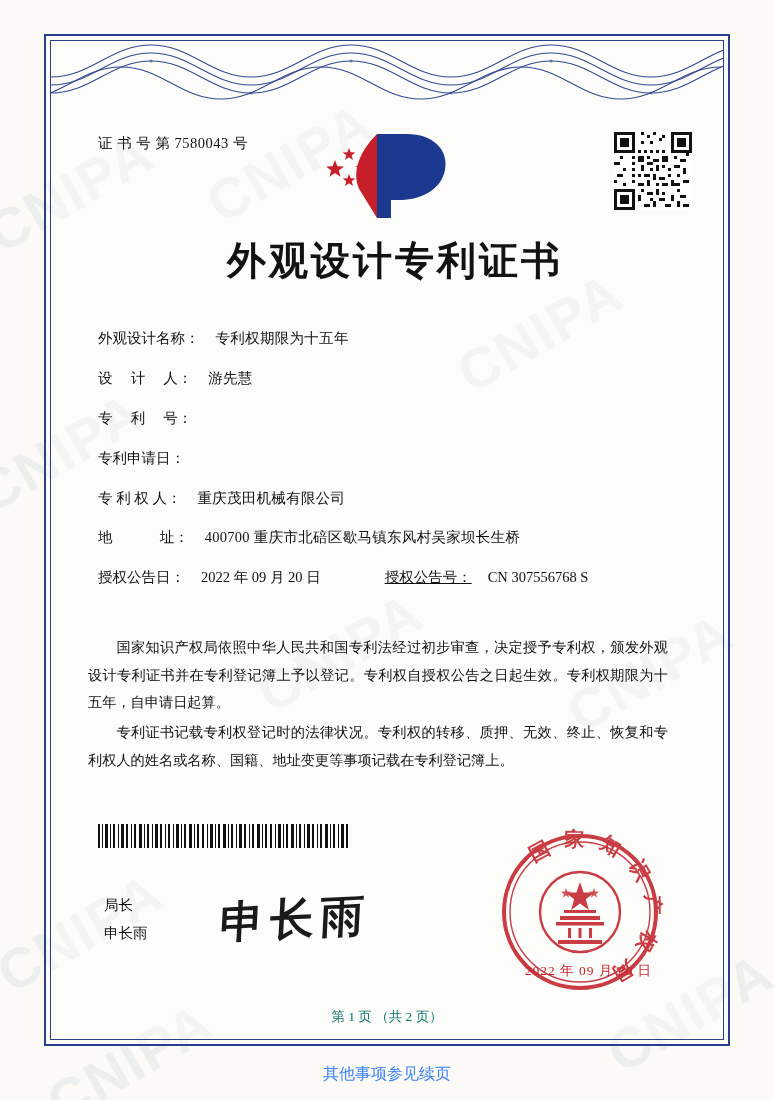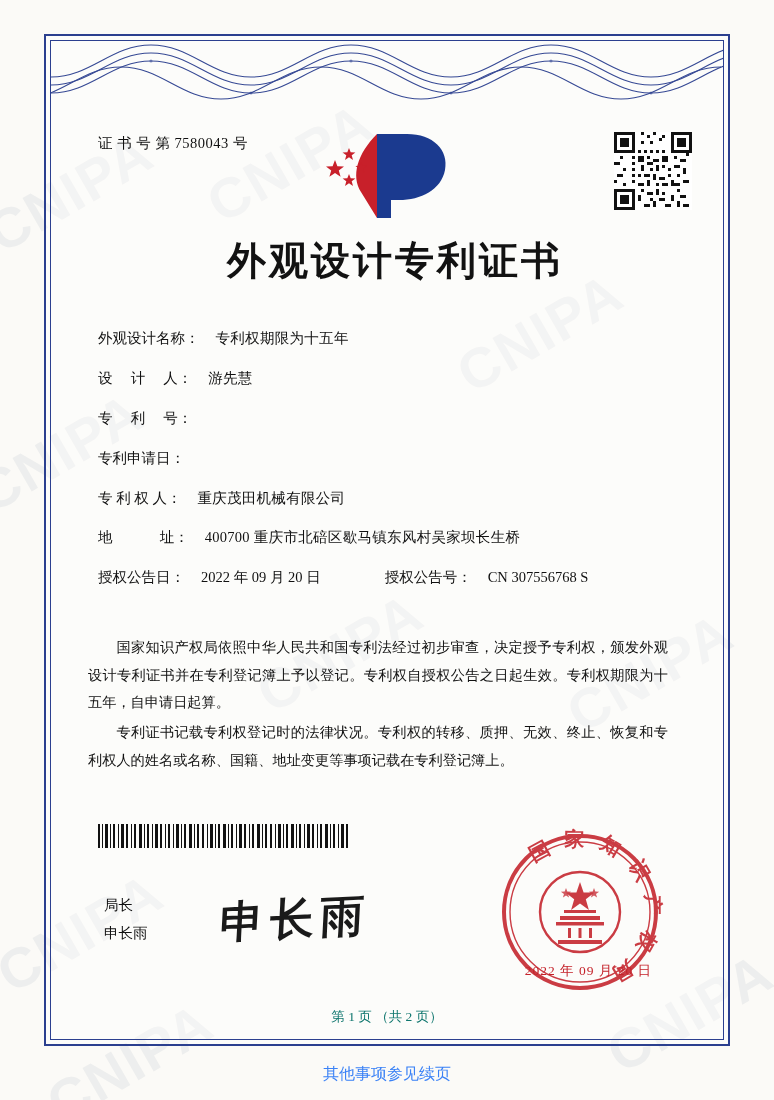--- a/index.html
+++ b/index.html
@@ -130,20 +130,21 @@
     flex: 0 0 auto;
   }
   .f-value {
     flex: 1 1 auto;
     letter-spacing: 0.3px;
   }
   .field-row.double { margin-bottom: 28px; }
   .f-label2 {
     margin-left: 48px;
     white-space: pre;
+    text-decoration: underline;
   }
 
   
   .paras {
     position: absolute;
     left: 44px;
     top: 600px;
     width: 580px;
     font-size: 14.2px;
     line-height: 1.95;

